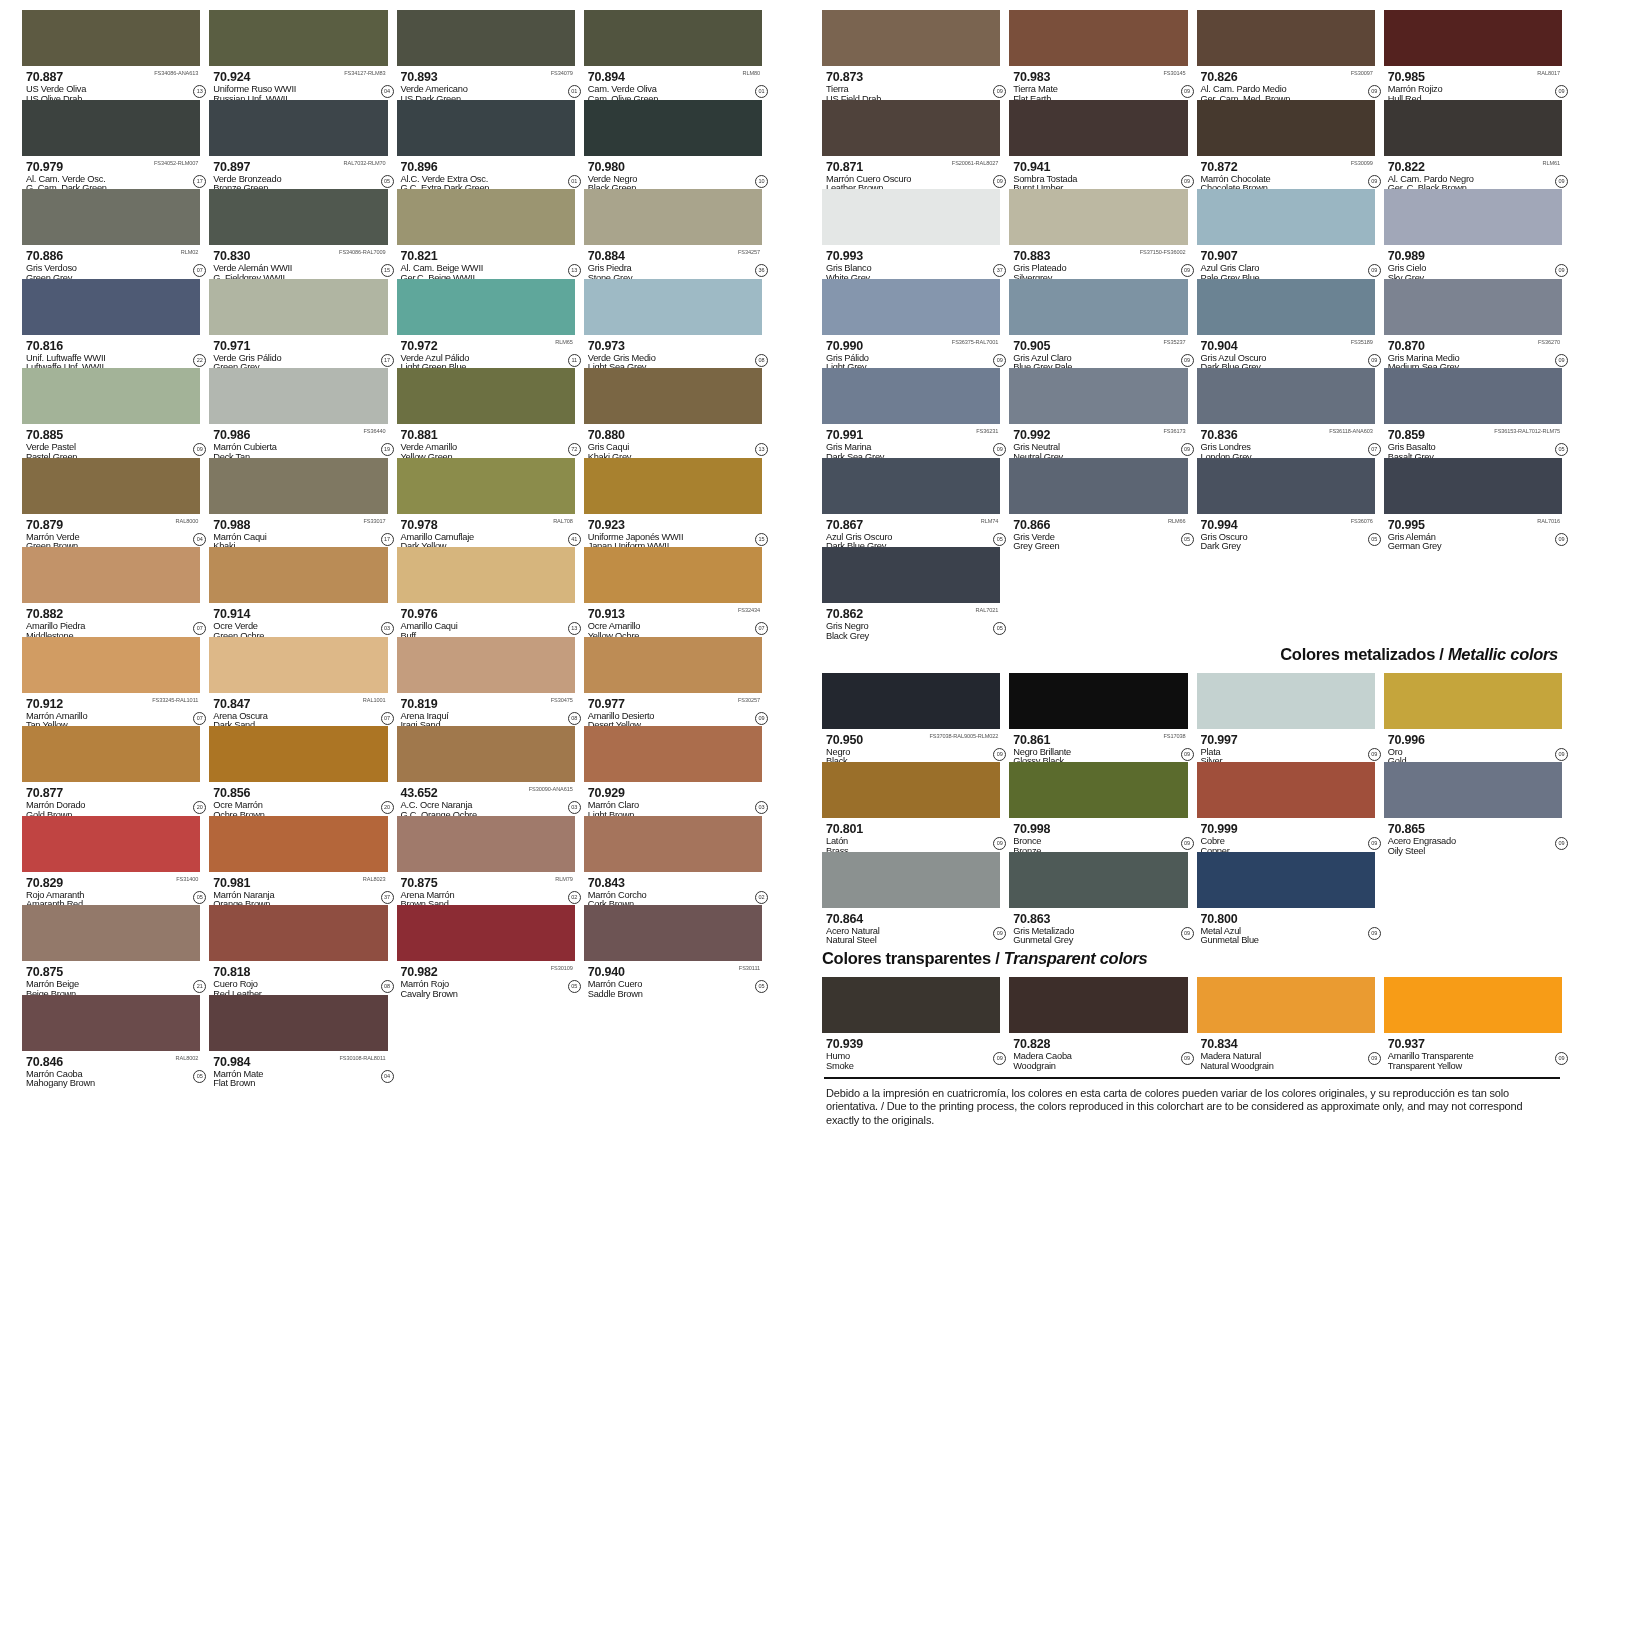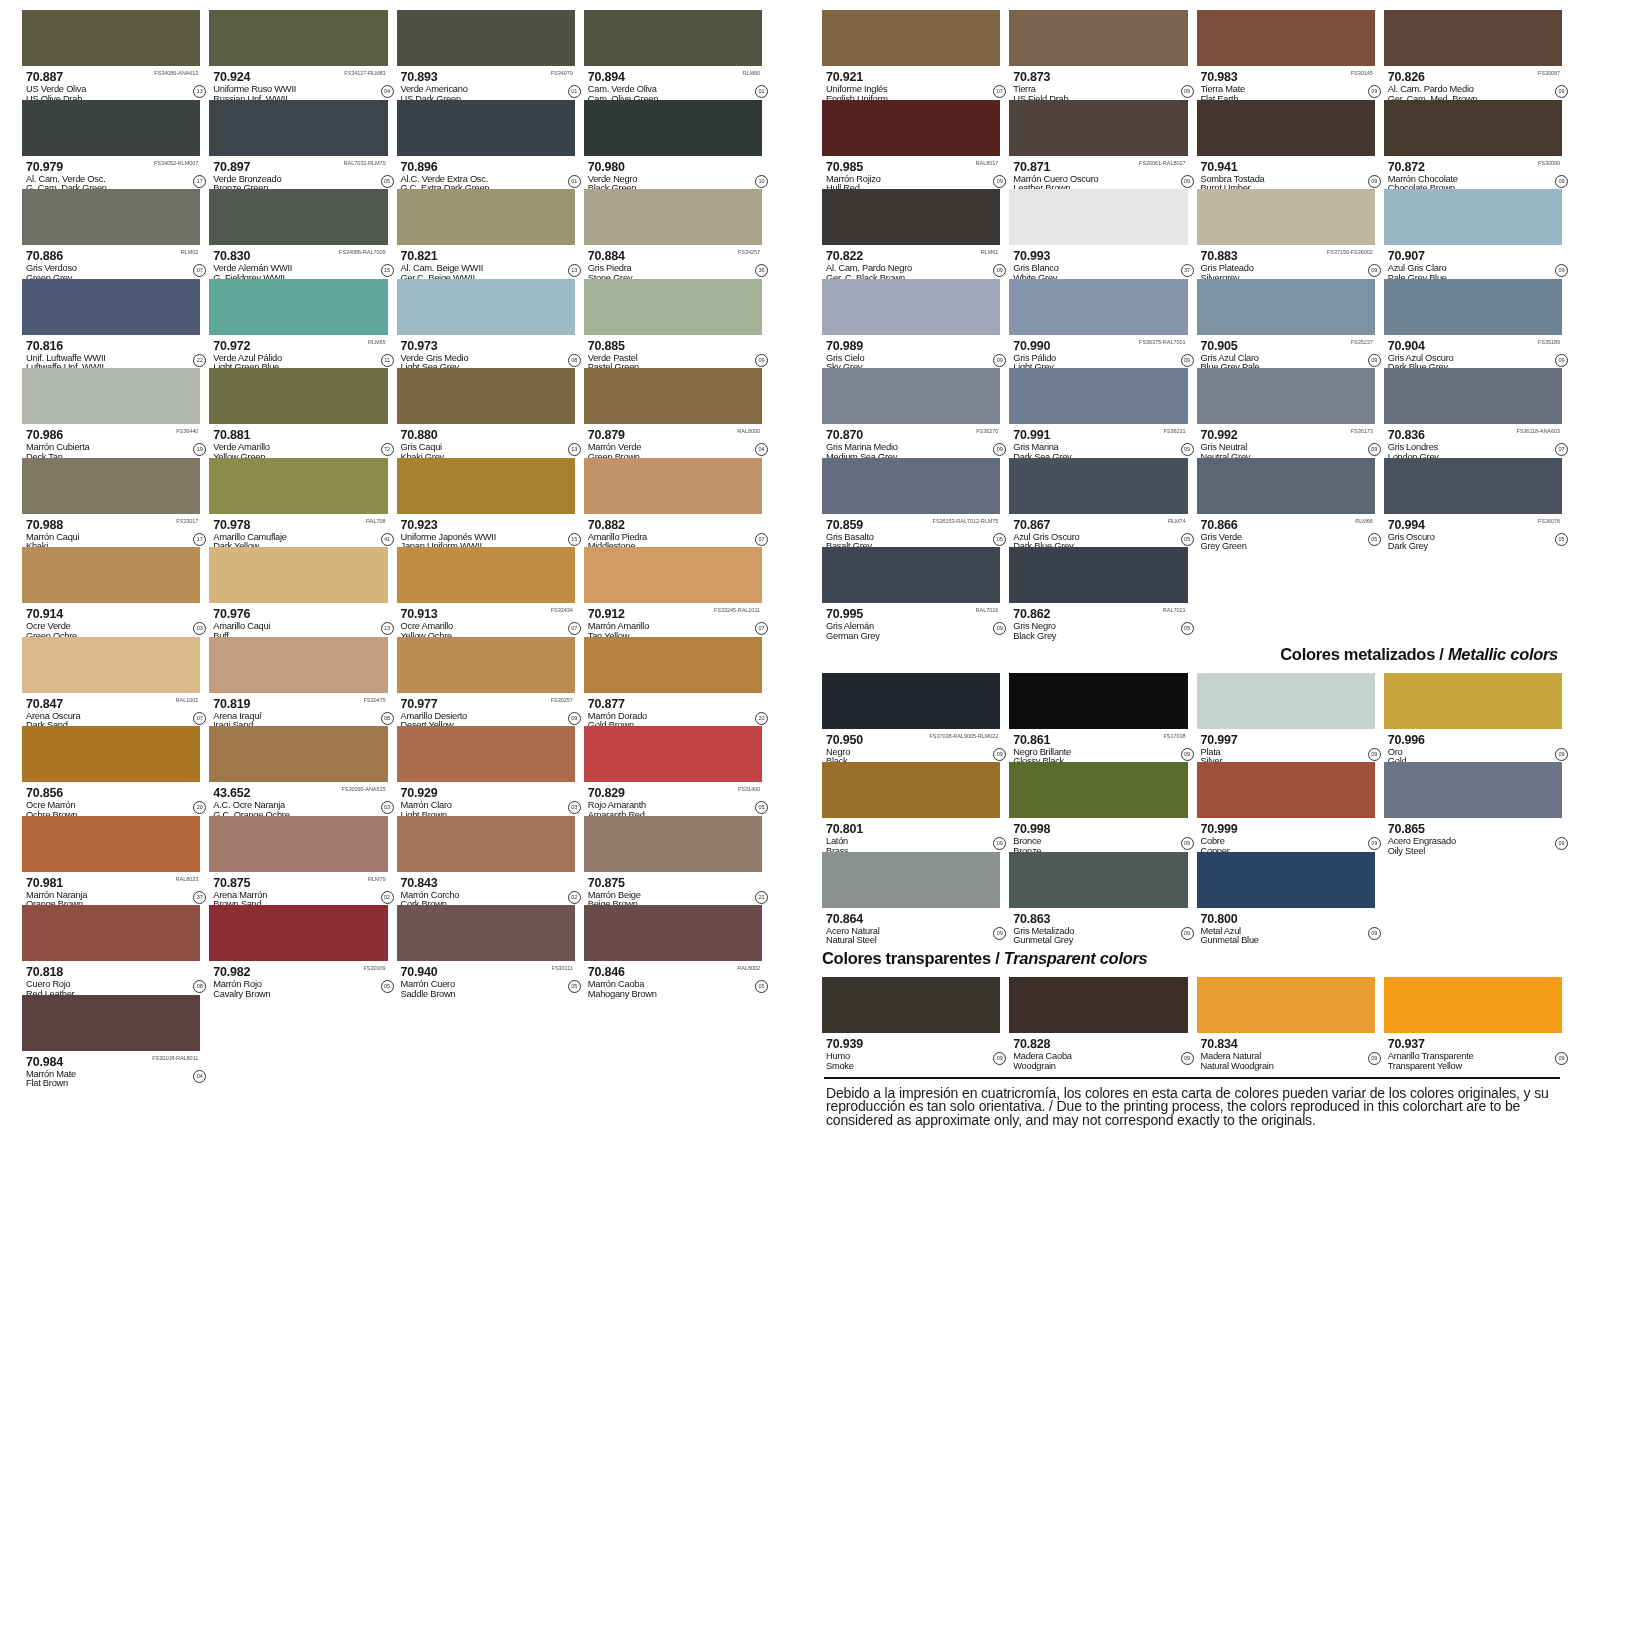--- a/index.html
+++ b/index.html
@@ -98,21 +98,21 @@
     padding: 8px 4px 6px 0;
     height: 36px;
   }
   .section-head .it { font-style: italic; font-weight: bold; }
   .section-head.left-align { text-align: left; }
   .divider {
     border-top: 2.2px solid #111;
     margin: 10px 2px 8px 2px;
   }
   .disclaimer {
-    font-size: 14px;
+    font-size: 11px;
     line-height: 13.5px;
     color: #1a1a1a;
     letter-spacing: -0.15px;
     padding: 0 4px 0 4px;
   }
 </style>
 </head>
 <body>
 
 <div id="page">
@@ -205,20 +205,27 @@
               </div><span class="badge">36</span></div>
           </div>
           <div class="cell">
             <div class="swatch" style="background: rgb(78, 90, 116);"></div>
             <div class="meta"><span class="code">70.816</span><div class="names">
                 <span class="es">Unif. Luftwaffe WWII</span>
                 <span class="en">Luftwaffe Unf. WWII</span>
               </div><span class="badge">22</span></div>
           </div>
           <div class="cell">
+            <div class="swatch" style="background: rgb(176, 181, 162);"></div>
+            <div class="meta"><span class="code">70.971</span><div class="names">
+                <span class="es">Verde Gris Pálido</span>
+                <span class="en">Green Grey</span>
+              </div><span class="badge">17</span></div>
+          </div>
+          <div class="cell">
             <div class="swatch" style="background: rgb(95, 167, 155);"></div>
             <div class="meta"><span class="code">70.972</span><span class="fs">RLM65</span><div class="names">
                 <span class="es">Verde Azul Pálido</span>
                 <span class="en">Light Green Blue</span>
               </div><span class="badge">11</span></div>
           </div>
           <div class="cell">
             <div class="swatch" style="background: rgb(158, 186, 197);"></div>
             <div class="meta"><span class="code">70.973</span><div class="names">
                 <span class="es">Verde Gris Medio</span>
@@ -434,27 +441,20 @@
                 <span class="es">Marrón Mate</span>
                 <span class="en">Flat Brown</span>
               </div><span class="badge">04</span></div>
           </div>
         </div>
     </div>
 
     <div class="col col-right">
       <div class="grid" id="grid-right">
           <div class="cell">
-            <div class="swatch" style="background: rgb(125, 102, 65);"></div>
-            <div class="meta"><span class="code">70.921</span><div class="names">
-                <span class="es">Uniforme Inglés</span>
-                <span class="en">English Uniform</span>
-              </div><span class="badge">07</span></div>
-          </div>
-          <div class="cell">
             <div class="swatch" style="background: rgb(122, 100, 80);"></div>
             <div class="meta"><span class="code">70.873</span><div class="names">
                 <span class="es">Tierra</span>
                 <span class="en">US Field Drab</span>
               </div><span class="badge">09</span></div>
           </div>
           <div class="cell">
             <div class="swatch" style="background: rgb(122, 79, 59);"></div>
             <div class="meta"><span class="code">70.983</span><span class="fs">FS30145</span><div class="names">
                 <span class="es">Tierra Mate</span>

